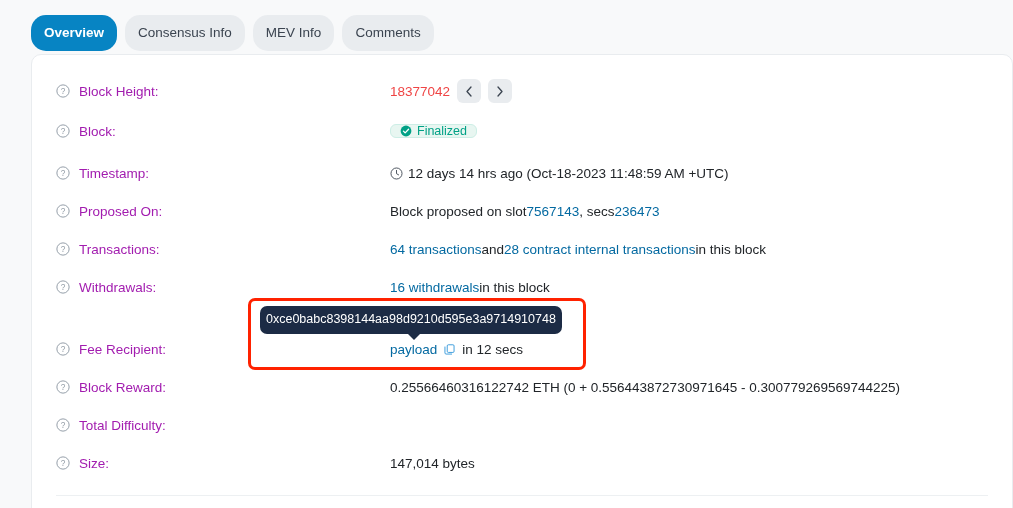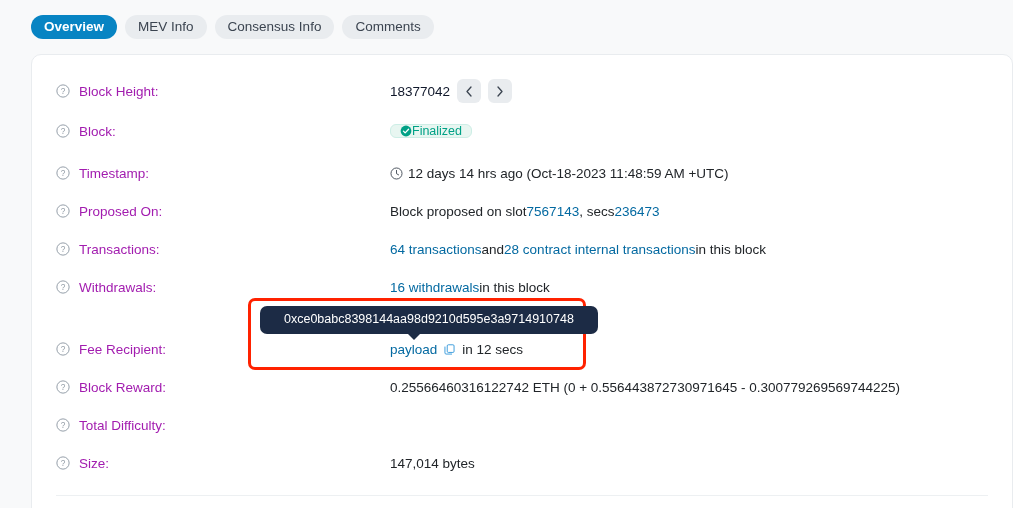--- a/index.html
+++ b/index.html
@@ -15,21 +15,21 @@
   
   .tabs {
     position: absolute;
     top: 15px; left: 31px;
     display: flex; gap: 8px;
     align-items: center;
   }
   .tab {
     font-size: 13.5px;
     line-height: 1;
-    padding: 5px 13px;
+    padding: 11px 13px;
     border-radius: 15px;
     background: #e9ecef;
     color: #3b4450;
     white-space: nowrap;
     cursor: pointer;
     border: none;
     font-family: "Liberation Sans", sans-serif;
   }
   .tab.active {
     background: #0784c3;
@@ -77,39 +77,40 @@
   }
 
   
   .help-icon {
     width: 14px; height: 14px;
     flex: none;
     display: block;
   }
 
   
-  .bh-number { font-size: 13.5px; color: #0f172a; }
+  .bh-number { font-size: 13.5px; color: #ef4444; }
   .navbtn {
     width: 24px; height: 24px;
     background: #e9ecef;
     border-radius: 6px;
     border: none;
     margin-left: 7px;
     display: inline-flex;
     align-items: center;
     justify-content: center;
     cursor: pointer;
     padding: 0;
   }
   .navbtn svg { display: block; }
 
   
   .badge {
     display: inline-flex;
     align-items: center;
+    gap: 5px;
     background: #e8f6f1;
     color: #00a186;
     border: 1px solid #cdeee6;
     border-radius: 6px;
     padding: 0 9px;
     font-size: 12.5px;
     line-height: 1;
   }
   .badge svg { display: block; }
 
@@ -122,21 +123,21 @@
 
   .clock-icon { margin-right: 5px; display: inline-block; vertical-align: -2px; }
 
   
   .tooltip {
     position: absolute;
     left: 260px; top: 306px;
     background: #1c2b45;
     color: #ffffff;
     font-size: 12.5px;
-    padding: 7px 24px;
+    padding: 7px 6px;
     border-radius: 7px;
     white-space: nowrap;
     z-index: 30;
     line-height: 1.1;
   }
   .tooltip-arrow {
     position: absolute;
     left: 147px;
     bottom: -6px;
     width: 0; height: 0;
@@ -166,22 +167,22 @@
     background: #edf0f2;
   }
 </style>
 </head>
 <body>
 
 <div class="page">
 
   <div class="tabs">
     <button class="tab active">Overview</button>
+    <button class="tab">Consensus Info</button>
     <button class="tab">MEV Info</button>
-    <button class="tab">Consensus Info</button>
     <button class="tab">Comments</button>
   </div>
 
   <div class="card">
 
     <div class="row" style="top:17px;">
       <div class="label-cell">
         <svg class="help-icon" viewBox="0 0 16 16">
           <circle cx="8" cy="8" r="7" fill="none" stroke="#919ba5" stroke-width="1.1"></circle>
           <text x="8" y="11.6" text-anchor="middle" font-size="9.5" fill="#919ba5" font-family="Liberation Sans, sans-serif">?</text>

